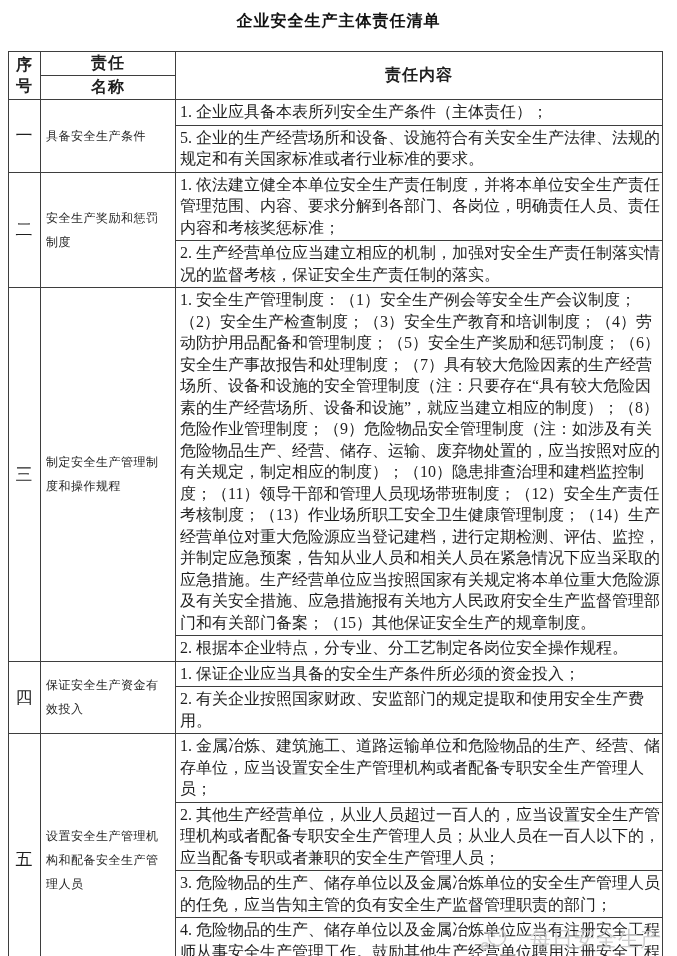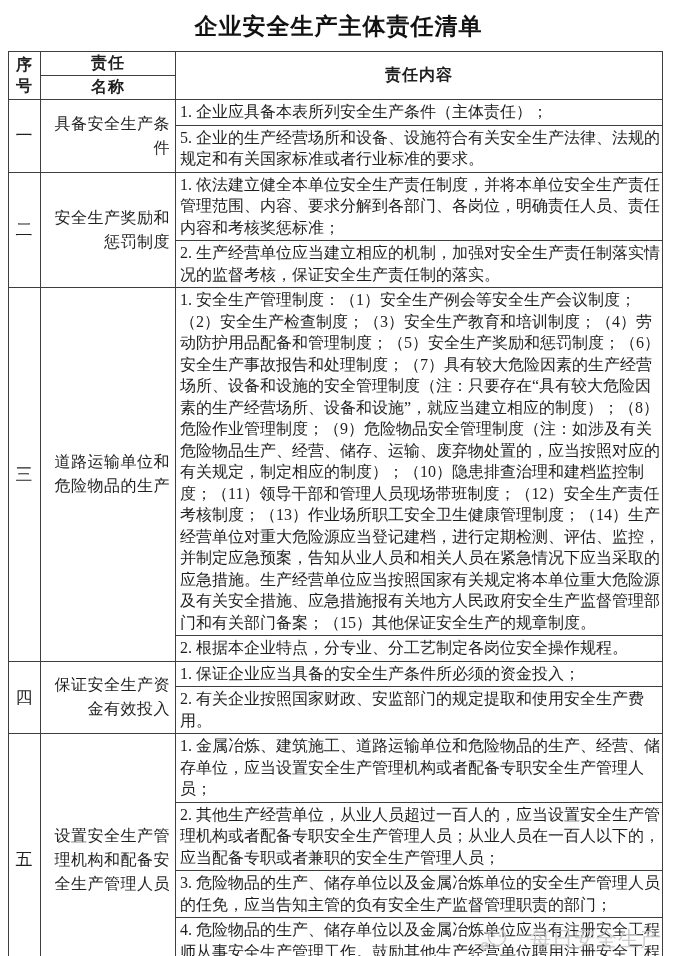--- a/index.html
+++ b/index.html
@@ -16,21 +16,21 @@
     font-family: "Liberation Serif", "DejaVu Serif", serif;
     color: #1f1f1f;
   }
   .doc-title {
     position: absolute;
     top: 11px;
     left: 0;
     width: 100%;
     margin: 0;
     text-align: center;
-    font-size: 23px;
+    font-size: 16px;
     font-weight: bold;
     letter-spacing: 1px;
     color: #121212;
     font-family: "Liberation Sans", "DejaVu Sans", sans-serif;
   }
   table.resp-table {
     position: absolute;
     top: 51px;
     left: 8px;
     width: 654px;
@@ -50,22 +50,22 @@
     padding: 1px 2px;
     letter-spacing: 1px;
   }
   th.hdr-sub { height: 23px; }
   td.num-cell {
     text-align: center;
     font-size: 17px;
     letter-spacing: 1px;
   }
   td.name-cell {
-    text-align: right;
-    font-size: 16px;
+    text-align: left;
+    font-size: 12px;
     line-height: 24px;
     padding: 2px 5px;
     letter-spacing: 0.5px;
   }
   td.item-cell {
     font-size: 16px;
     line-height: 21.5px;
     padding: 1px 2px 2px 4px;
     text-align: left;
     margin-left: 20px;
@@ -122,21 +122,21 @@
         <td rowspan="2" class="num-cell">二</td>
         <td rowspan="2" class="name-cell">安全生产奖励和惩罚制度</td>
         <td class="item-cell">1. 依法建立健全本单位安全生产责任制度，并将本单位安全生产责任管理范围、内容、要求分解到各部门、各岗位，明确责任人员、责任内容和考核奖惩标准；</td>
       </tr>
       <tr>
         <td class="item-cell">2. 生产经营单位应当建立相应的机制，加强对安全生产责任制落实情况的监督考核，保证安全生产责任制的落实。</td>
       </tr>
 
       <tr>
         <td rowspan="2" class="num-cell">三</td>
-        <td rowspan="2" class="name-cell">道路运输单位和危险物品的生产</td>
+        <td rowspan="2" class="name-cell">制定安全生产管理制度和操作规程</td>
         <td class="item-cell">1. 安全生产管理制度：（1）安全生产例会等安全生产会议制度；（2）安全生产检查制度；（3）安全生产教育和培训制度；（4）劳动防护用品配备和管理制度；（5）安全生产奖励和惩罚制度；（6）安全生产事故报告和处理制度；（7）具有较大危险因素的生产经营场所、设备和设施的安全管理制度（注：只要存在“具有较大危险因素的生产经营场所、设备和设施”，就应当建立相应的制度）；（8）危险作业管理制度；（9）危险物品安全管理制度（注：如涉及有关危险物品生产、经营、储存、运输、废弃物处置的，应当按照对应的有关规定，制定相应的制度）；（10）隐患排查治理和建档监控制度；（11）领导干部和管理人员现场带班制度；（12）安全生产责任考核制度；（13）作业场所职工安全卫生健康管理制度；（14）生产经营单位对重大危险源应当登记建档，进行定期检测、评估、监控，并制定应急预案，告知从业人员和相关人员在紧急情况下应当采取的应急措施。生产经营单位应当按照国家有关规定将本单位重大危险源及有关安全措施、应急措施报有关地方人民政府安全生产监督管理部门和有关部门备案；（15）其他保证安全生产的规章制度。</td>
       </tr>
       <tr>
         <td class="item-cell">2. 根据本企业特点，分专业、分工艺制定各岗位安全操作规程。</td>
       </tr>
 
       <tr>
         <td rowspan="2" class="num-cell">四</td>
         <td rowspan="2" class="name-cell">保证安全生产资金有效投入</td>
         <td class="item-cell">1. 保证企业应当具备的安全生产条件所必须的资金投入；</td>

